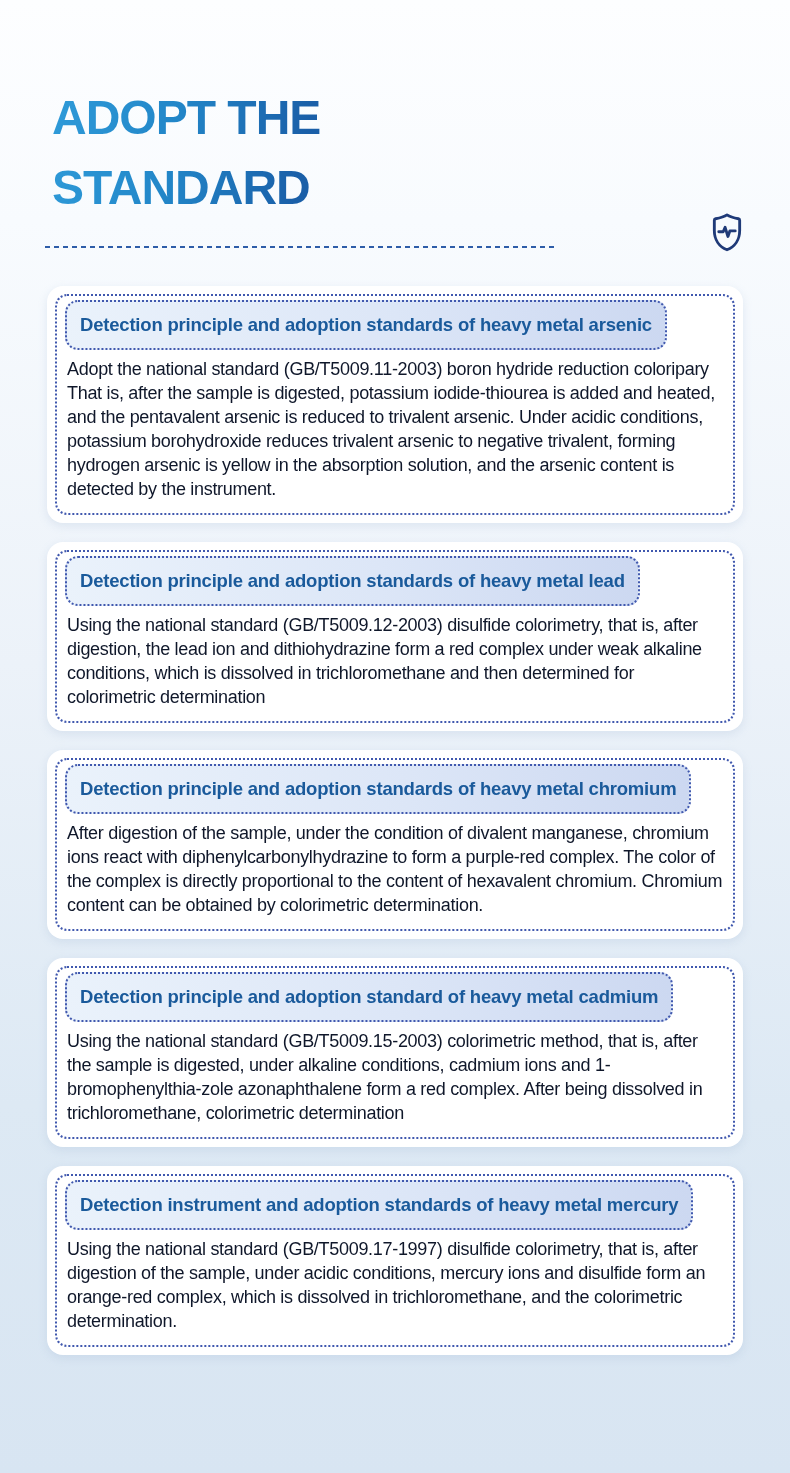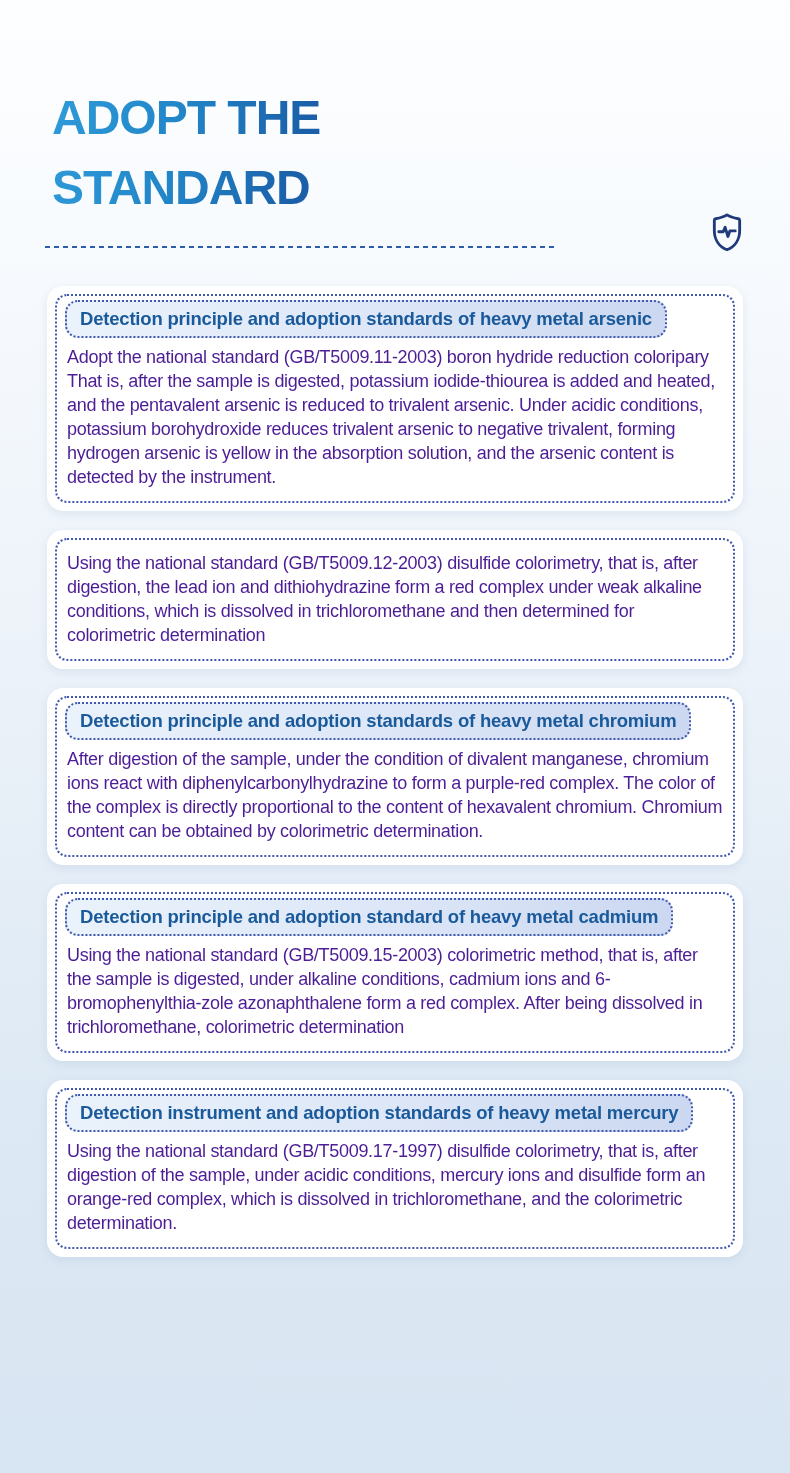--- a/index.html
+++ b/index.html
@@ -44,32 +44,32 @@
     border:2px dotted #4058ae;
     border-radius:12px;
     padding:4px 8px 12px;
   }
   .card-title-box{
     width:fit-content;max-width:100%;
     box-sizing:border-box;
     border:2px dotted #4058ae;
     border-radius:13px;
     background:linear-gradient(90deg,#eaf2fb 0%,#dce6f7 55%,#ccd8f1 100%);
-    padding:4px 13px;
+    padding:10px 13px;
     white-space:nowrap;
   }
   .card-title{
     margin:0;
     font-size:18.5px;line-height:26px;font-weight:bold;letter-spacing:-0.2px;
     color:#1a5a9b;
   }
   .card-body{
     margin:7px 2px 0;
     font-size:18px;line-height:24px;letter-spacing:-0.3px;
-    color:#4c1d95;
+    color:#0f172a;
   }
 </style>
 </head>
 <body>
 
 <div class="header">
   <h1 class="page-title">
     <span>ADOPT THE</span>
     <span>STANDARD</span>
   </h1>
@@ -86,39 +86,42 @@
     <div class="card-inner">
       <div class="card-title-box">
         <h2 class="card-title">Detection principle and adoption standards of heavy metal arsenic</h2>
       </div>
       <p class="card-body">Adopt the national standard (GB/T5009.11-2003) boron hydride reduction coloripary That is, after the sample is digested, potassium iodide-thiourea is added and heated, and the pentavalent arsenic is reduced to trivalent arsenic. Under acidic conditions, potassium borohydroxide reduces trivalent arsenic to negative trivalent, forming hydrogen arsenic is yellow in the absorption solution, and the arsenic content is detected by the instrument.</p>
     </div>
   </section>
 
   <section class="card">
     <div class="card-inner">
+      <div class="card-title-box">
+        <h2 class="card-title">Detection principle and adoption standards of heavy metal lead</h2>
+      </div>
       <p class="card-body">Using the national standard (GB/T5009.12-2003) disulfide colorimetry, that is, after digestion, the lead ion and dithiohydrazine form a red complex under weak alkaline conditions, which is dissolved in trichloromethane and then determined for colorimetric determination</p>
     </div>
   </section>
 
   <section class="card">
     <div class="card-inner">
       <div class="card-title-box">
         <h2 class="card-title">Detection principle and adoption standards of heavy metal chromium</h2>
       </div>
       <p class="card-body">After digestion of the sample, under the condition of divalent manganese, chromium ions react with diphenylcarbonylhydrazine to form a purple-red complex. The color of the complex is directly proportional to the content of hexavalent chromium. Chromium content can be obtained by colorimetric determination.</p>
     </div>
   </section>
 
   <section class="card">
     <div class="card-inner">
       <div class="card-title-box">
         <h2 class="card-title">Detection principle and adoption standard of heavy metal cadmium</h2>
       </div>
-      <p class="card-body">Using the national standard (GB/T5009.15-2003) colorimetric method, that is, after the sample is digested, under alkaline conditions, cadmium ions and 6-bromophenylthia-zole azonaphthalene form a red complex. After being dissolved in trichloromethane, colorimetric determination</p>
+      <p class="card-body">Using the national standard (GB/T5009.15-2003) colorimetric method, that is, after the sample is digested, under alkaline conditions, cadmium ions and 1-bromophenylthia-zole azonaphthalene form a red complex. After being dissolved in trichloromethane, colorimetric determination</p>
     </div>
   </section>
 
   <section class="card">
     <div class="card-inner">
       <div class="card-title-box">
         <h2 class="card-title">Detection instrument and adoption standards of heavy metal mercury</h2>
       </div>
       <p class="card-body">Using the national standard (GB/T5009.17-1997) disulfide colorimetry, that is, after digestion of the sample, under acidic conditions, mercury ions and disulfide form an orange-red complex, which is dissolved in trichloromethane, and the colorimetric determination.</p>
     </div>

